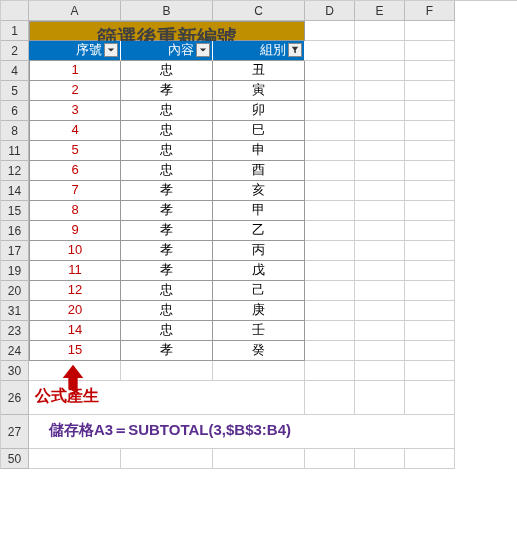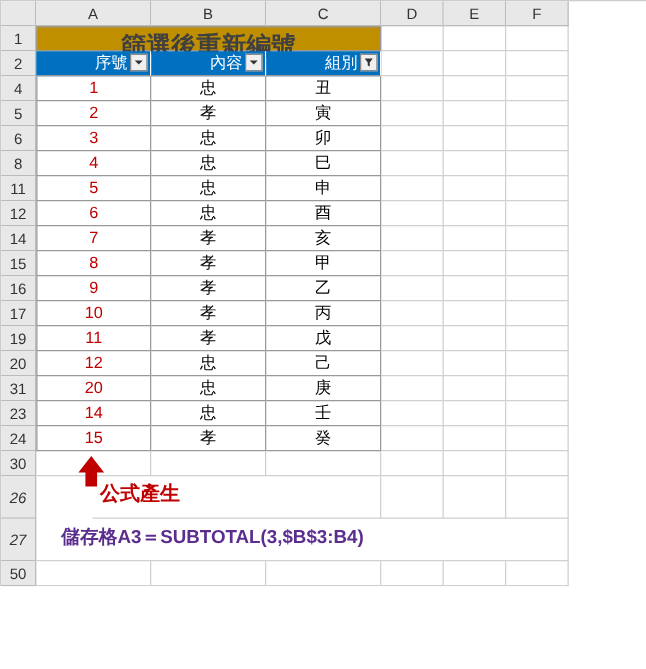--- a/index.html
+++ b/index.html
@@ -16,21 +16,21 @@
   .filter-btn svg { width: 8px; height: 8px; }
   .seq { color: #c00000; }
   .data-cell { border-right: 1px solid #999; border-bottom: 1px solid #999; border-left: none; }
   .data-cell.first { border-left: 1px solid #999; }
   .arrow-cell { position: relative; }
   .arrow-up { position: absolute; left: 30px; top: 2px; }
   .arrow-up svg { width: 28px; height: 28px; }
   .formula-label { color: #c00000; font-weight: bold; font-size: 16px; text-align: left; padding-left: 6px; }
   .formula-text { color: #5b2d8e; font-weight: bold; font-size: 15px; text-align: left; padding-left: 20px; }
   .tall { height: 34px; line-height: 30px; }
-  .tall-rh { height: 34px; line-height: 30px; font-style: italic; }
+  .tall-rh { height: 34px; line-height: 30px; }
 </style>
 </head>
 <body>
 
 <div class="sheet" id="sheet">
     <div class="corner"></div>
     <div class="colhead">A</div>
     <div class="colhead">B</div>
     <div class="colhead">C</div>
     <div class="colhead">D</div>
@@ -170,21 +170,21 @@
       <span class="arrow-up"><svg viewBox="0 0 30 30">
           <path d="M15 2 L26 16 L20 16 L20 28 L10 28 L10 16 L4 16 Z" fill="#c00000"></path>
         </svg></span>
     </div>
     <div class="cell"></div>
     <div class="cell"></div>
     <div class="cell"></div>
     <div class="cell"></div>
     <div class="cell"></div>
     <div class="rowhead tall-rh">26</div>
-    <div class="cell formula-label tall" style="grid-column: 2 / 5; margin-left: 45px;">公式產生</div>
+    <div class="cell formula-label tall" style="grid-column: 2 / 5;">公式產生</div>
     <div class="cell tall"></div>
     <div class="cell tall"></div>
     <div class="cell tall"></div>
     <div class="rowhead tall-rh">27</div>
     <div class="cell formula-text tall" style="grid-column: 2 / 8;">儲存格A3＝SUBTOTAL(3,$B$3:B4)</div>
     <div class="rowhead">50</div>
     <div class="cell"></div>
     <div class="cell"></div>
     <div class="cell"></div>
     <div class="cell"></div>

